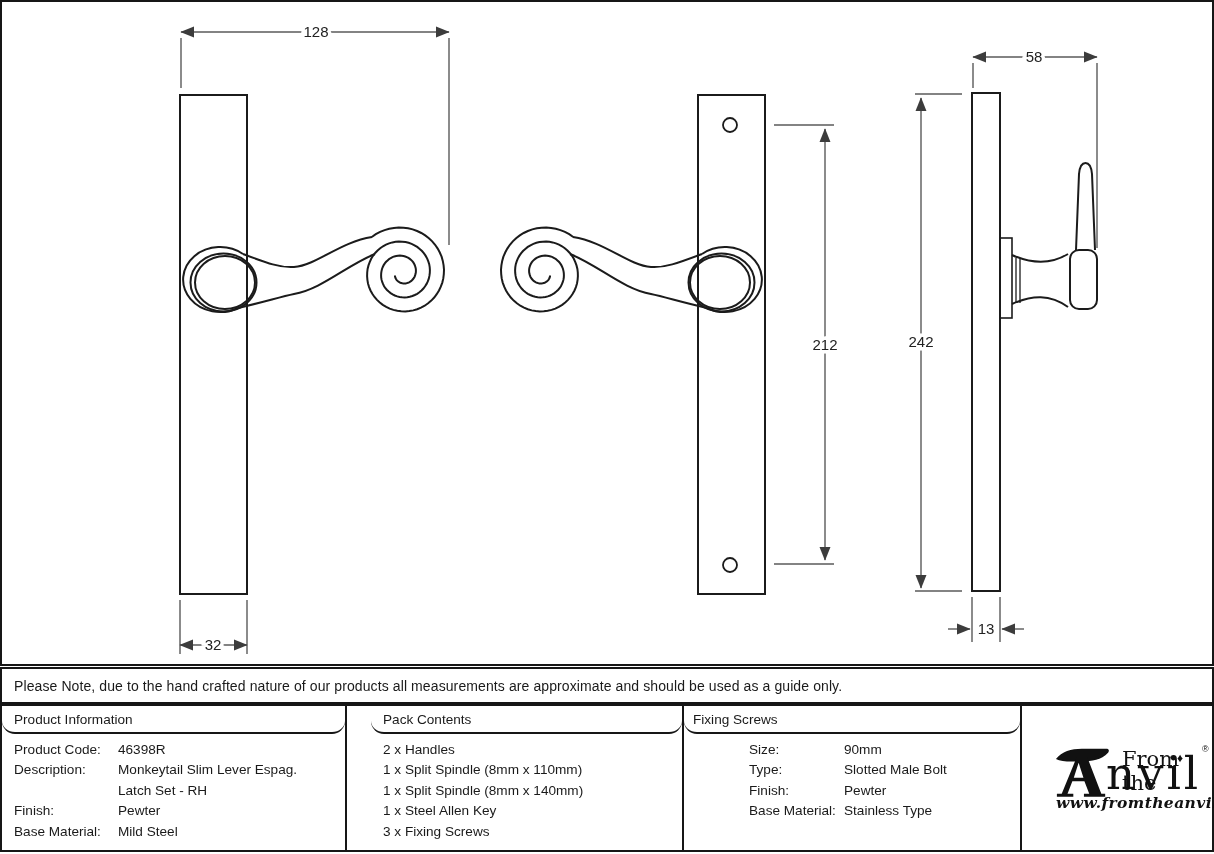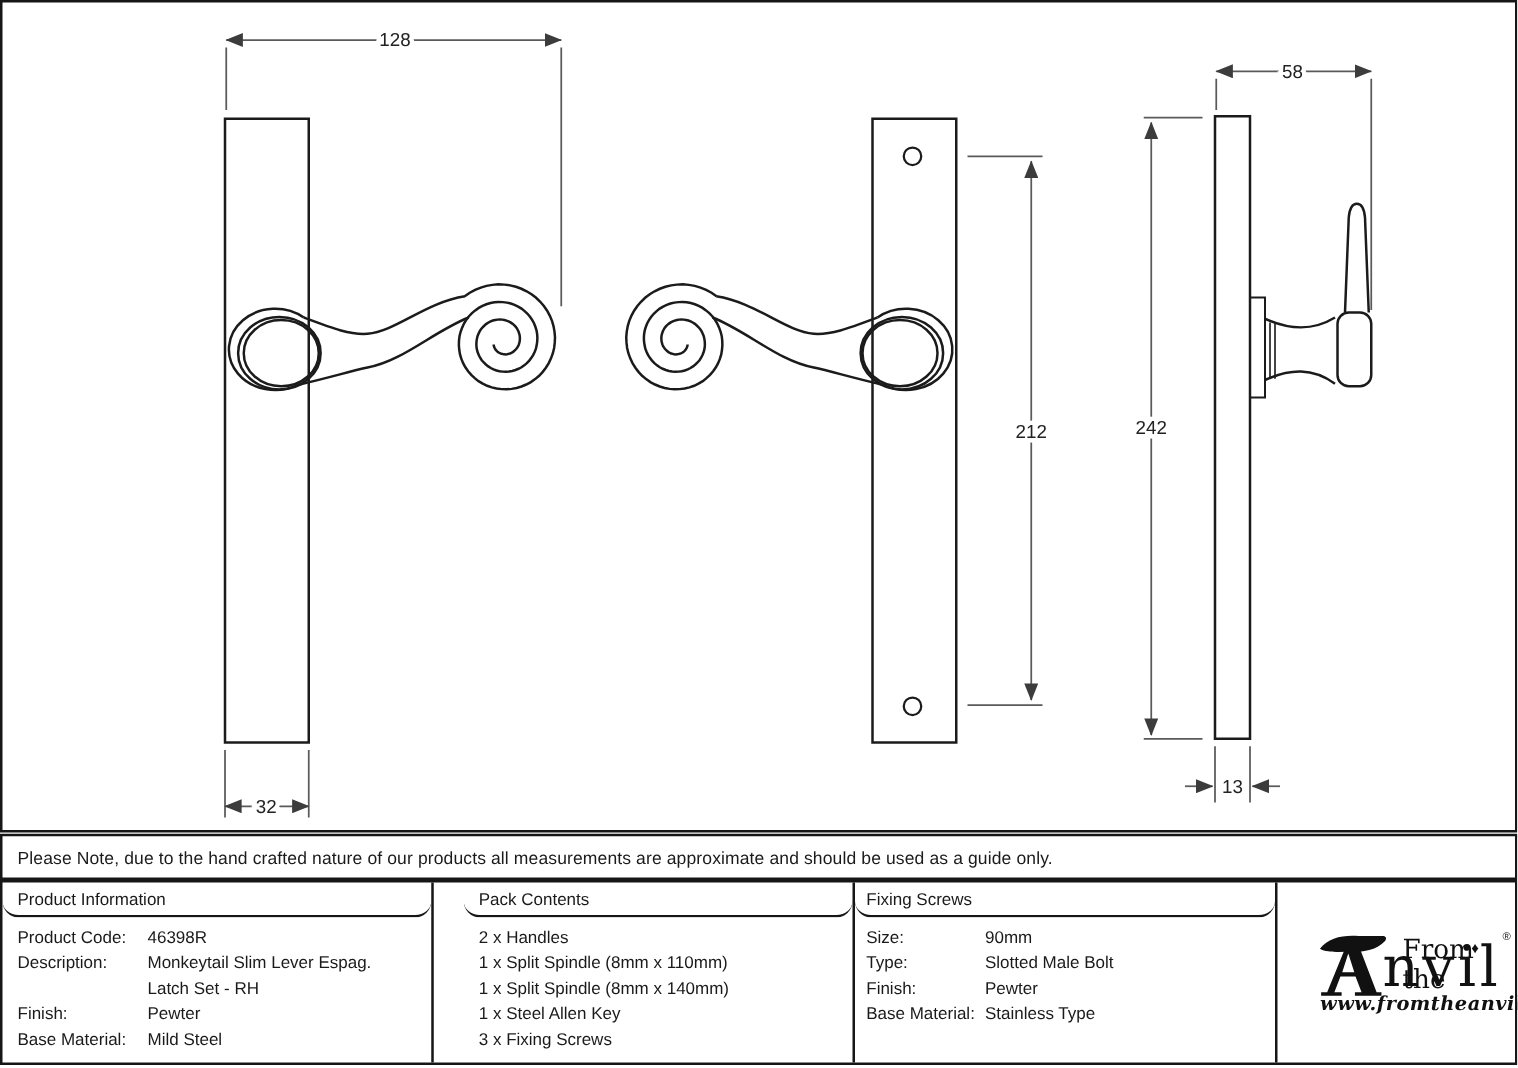--- a/index.html
+++ b/index.html
@@ -21,21 +21,21 @@
   .table-box{position:absolute;left:0;top:704px;width:1210px;height:144px;border:2px solid #161616;
              background:#fff;display:flex;}
   .tcol{box-sizing:border-box;height:100%;}
   .tcol.c1{width:345px;border-right:2px solid #161616;}
   .tcol.c2{width:313px;border-right:2px solid #161616;margin-left:24px;}
   .tcol.c3{width:338px;border-right:2px solid #161616;}
   .tcol.c4{flex:1;position:relative;padding-left:40px;}
   .thead{height:26px;line-height:27px;border-bottom:2px solid #161616;padding-left:12px;font-size:13.6px;border-radius:13px;}
   .c3 .thead{padding-left:9px;}
   .tbody{padding:6px 0 0 12px;font-size:13.6px;}
-  .c3 .tbody{padding-left:9px;}
+  .c3 .tbody{padding-left:19px;margin-left:46px;}
   .trow{display:flex;line-height:20.4px;}
   .trow .lbl{width:104px;flex:none;}
   .c3 .trow .lbl{width:95px;}
   
   .logo{position:absolute;inset:0;}
   .anvil-a-svg{position:absolute;left:32px;top:41px;width:56px;height:51px;}
   .logo-nvil{position:absolute;left:84px;top:44px;font-family:"DejaVu Serif",serif;font-size:45px;
              line-height:48px;letter-spacing:3px;color:#111;}
   .logo-fromthe{position:absolute;left:100px;top:41px;font-family:"DejaVu Serif",serif;font-size:21px;color:#111;}
   .logo-diamond{position:absolute;left:155px;top:45px;font-size:12px;color:#111;}

